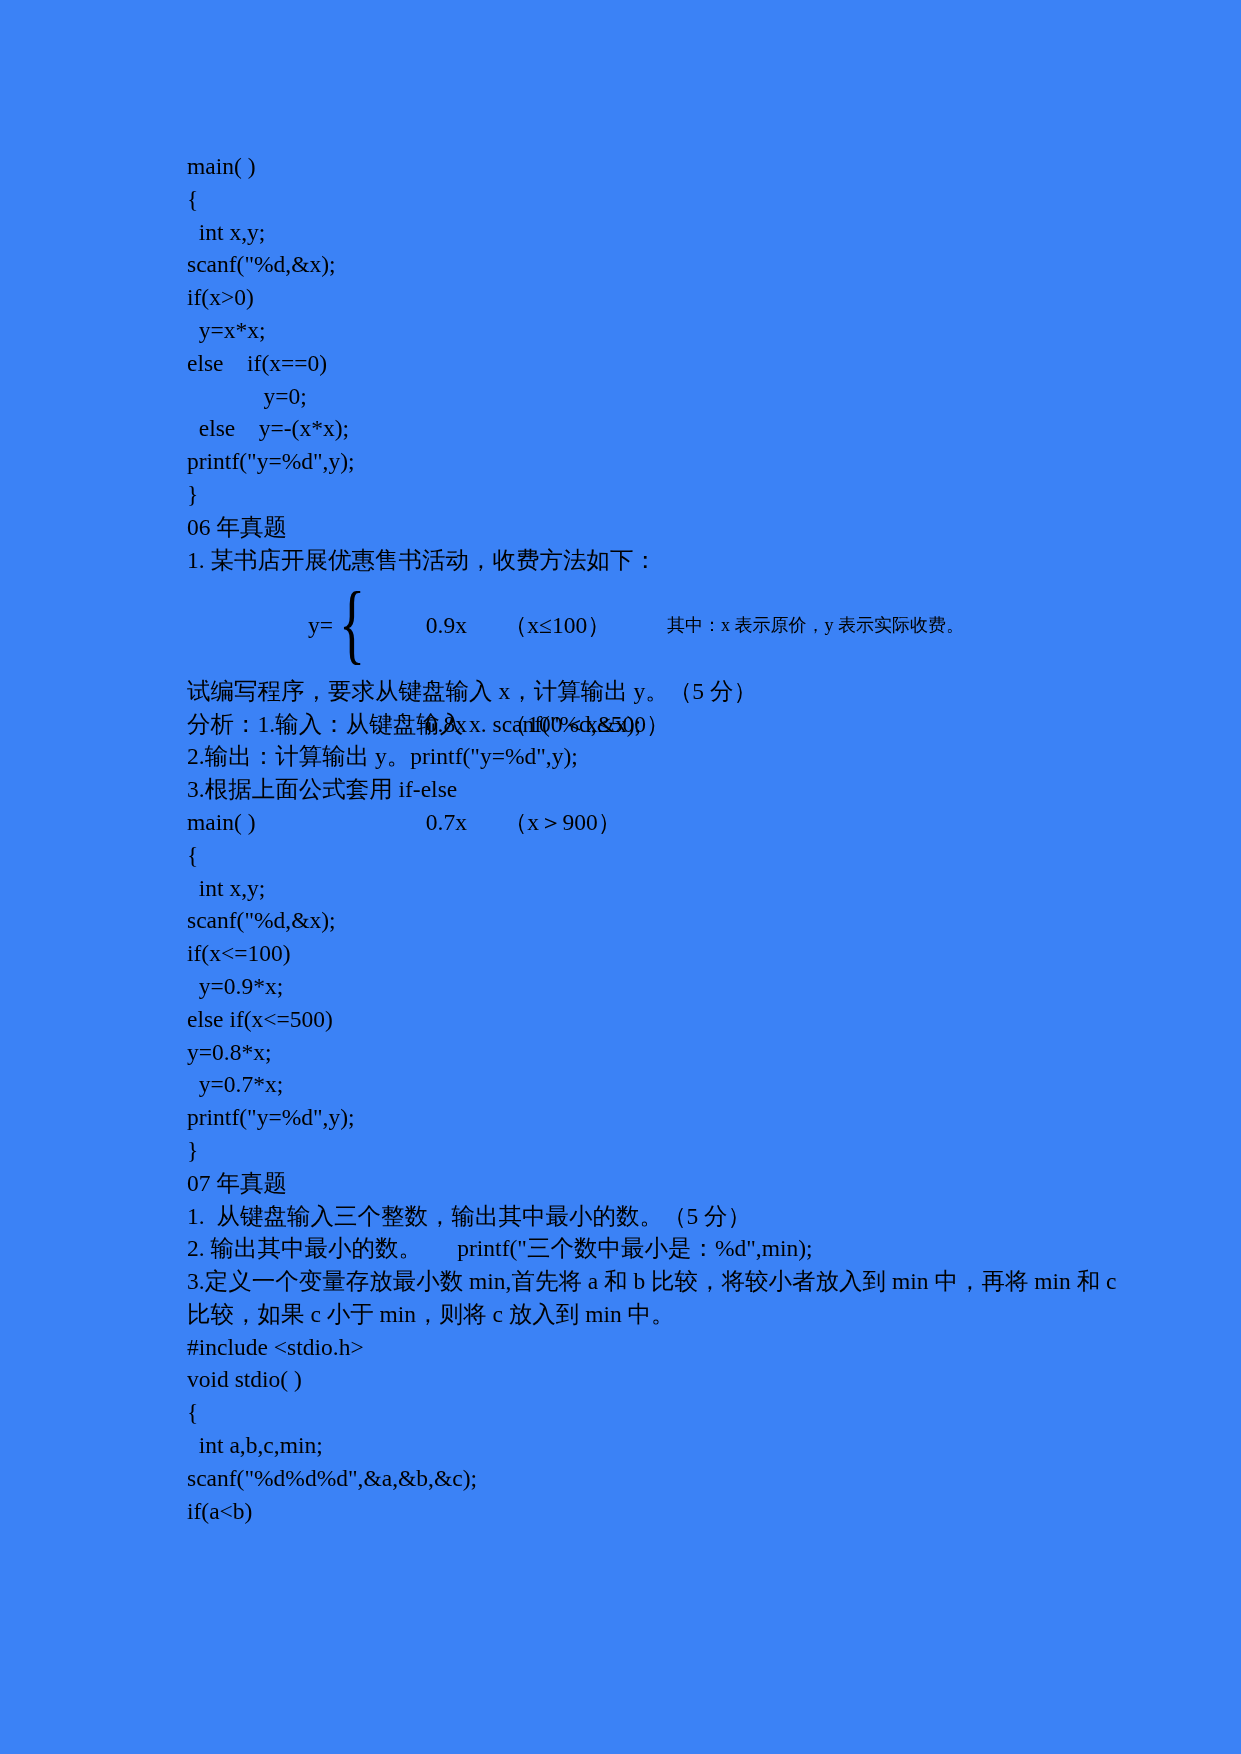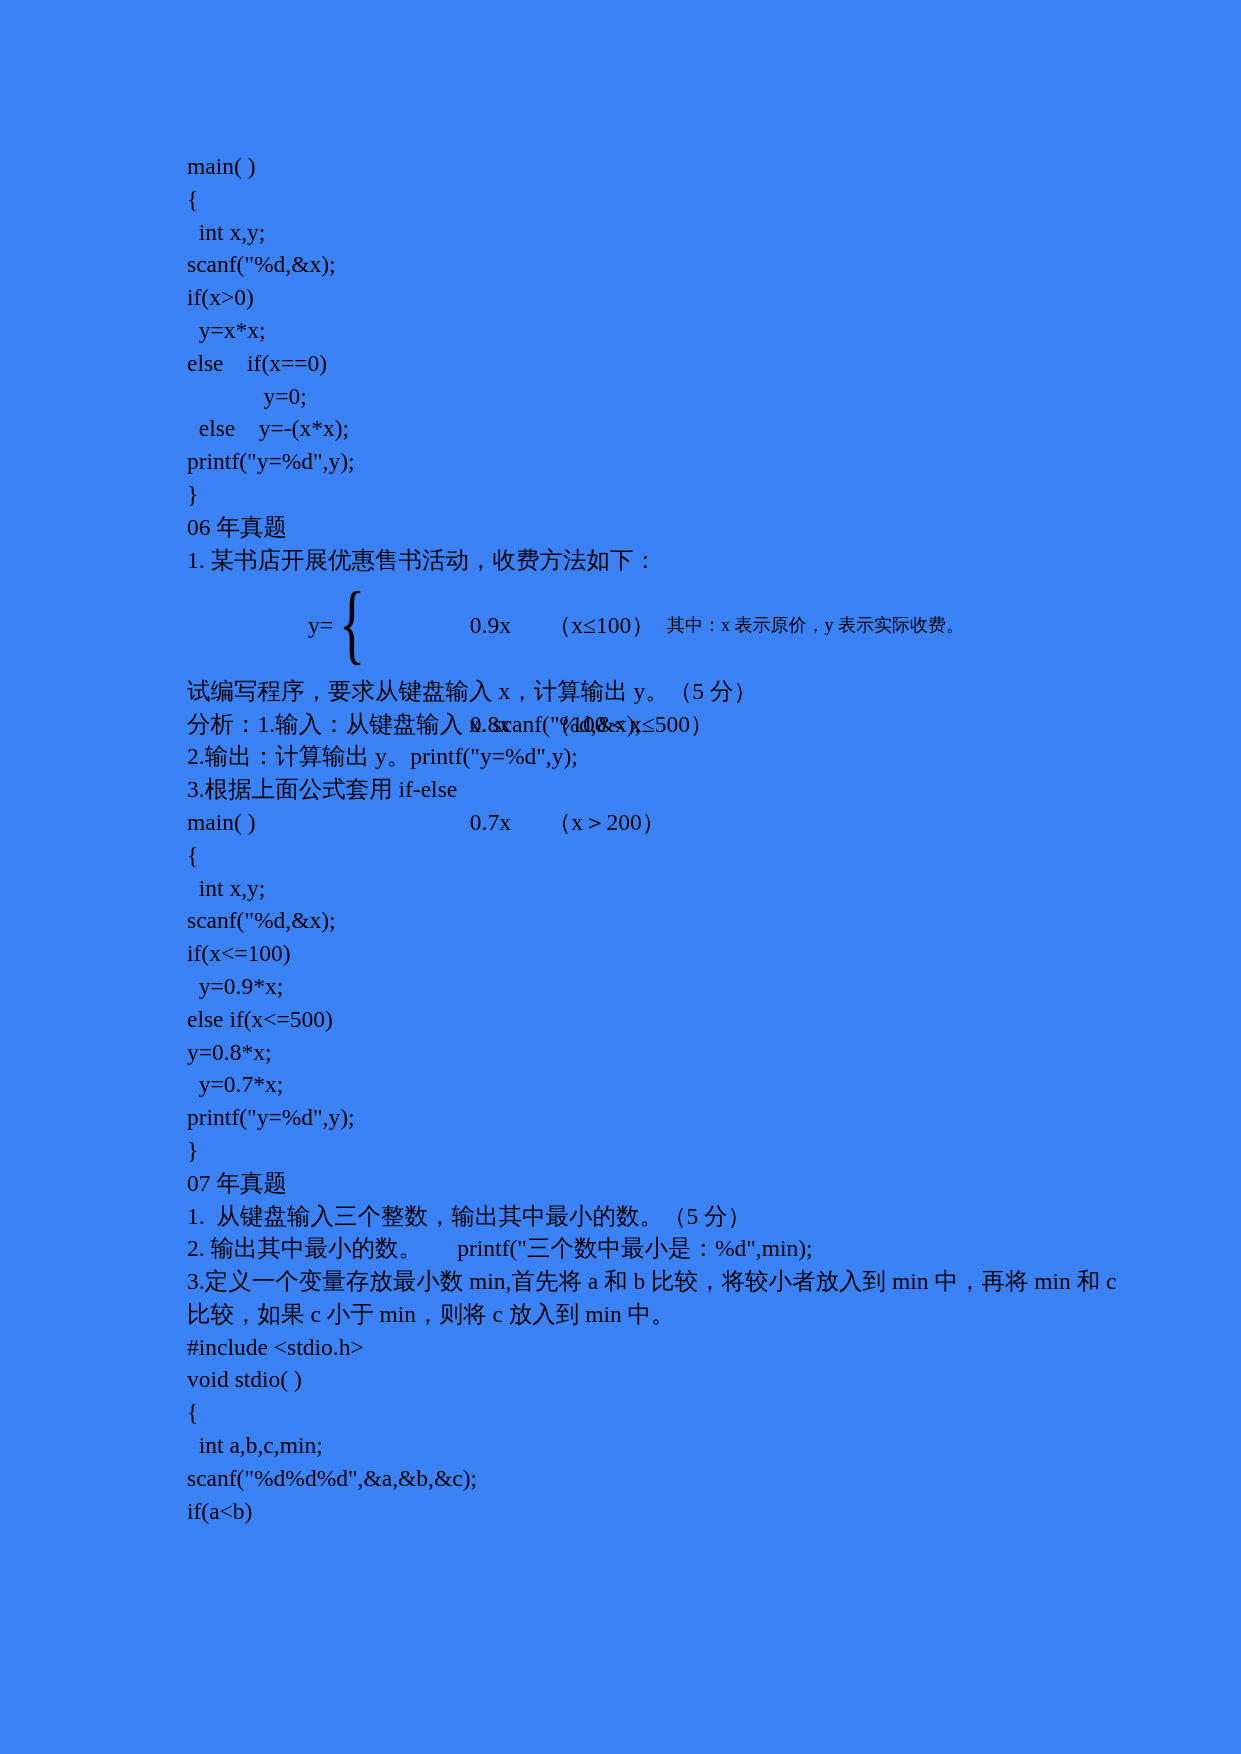--- a/index.html
+++ b/index.html
@@ -66,21 +66,20 @@
   }
   .f-row {
     font-size: 23.5px;
     line-height: 32.8px;
     white-space: pre;
   }
   .f-val {
     display: inline-block;
     width: 78px;
     white-space: pre;
-    margin-left: 44px;
   }
   .f-note {
     position: absolute;
     left: 480px;
     top: 32.8px;
     font-size: 18px;
     line-height: 32.8px;
     white-space: pre;
   }
 </style>
@@ -108,21 +107,21 @@
       <span class="f-lhs">y=</span>
       <span class="f-brace">{</span>
       <div class="f-rows">
         <div class="f-row">
           <span class="f-val">0.9x</span><span>（x≤100）</span>
         </div>
         <div class="f-row">
           <span class="f-val">0.8x</span><span>（100＜x≤500）</span>
         </div>
         <div class="f-row">
-          <span class="f-val">0.7x</span><span>（x＞200）</span>
+          <span class="f-val">0.7x</span><span>（x＞900）</span>
         </div>
       </div>
       <span class="f-note">其中：x 表示原价，y 表示实际收费。</span>
     </div>
 
     <div class="ln">试编写程序，要求从键盘输入 x，计算输出 y。（5 分）</div>
     <div class="ln">分析：1.输入：从键盘输入 x. scanf("%d,&amp;x);</div>
     <div class="ln">2.输出：计算输出 y。printf("y=%d",y);</div>
     <div class="ln">3.根据上面公式套用 if-else</div>
     <div class="ln">main( )</div>

